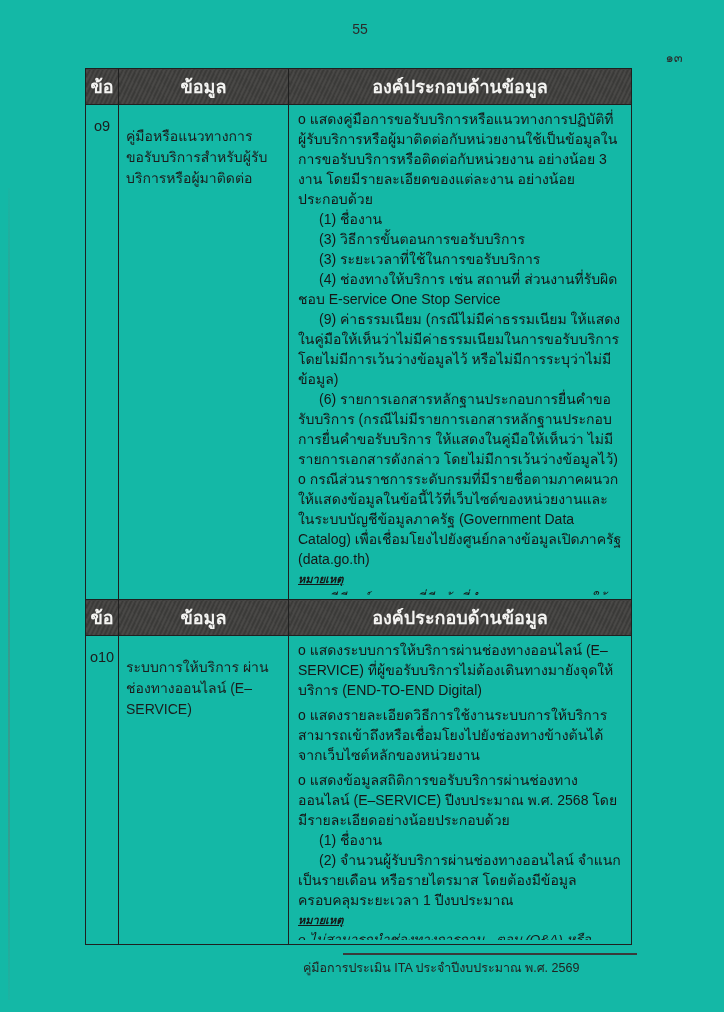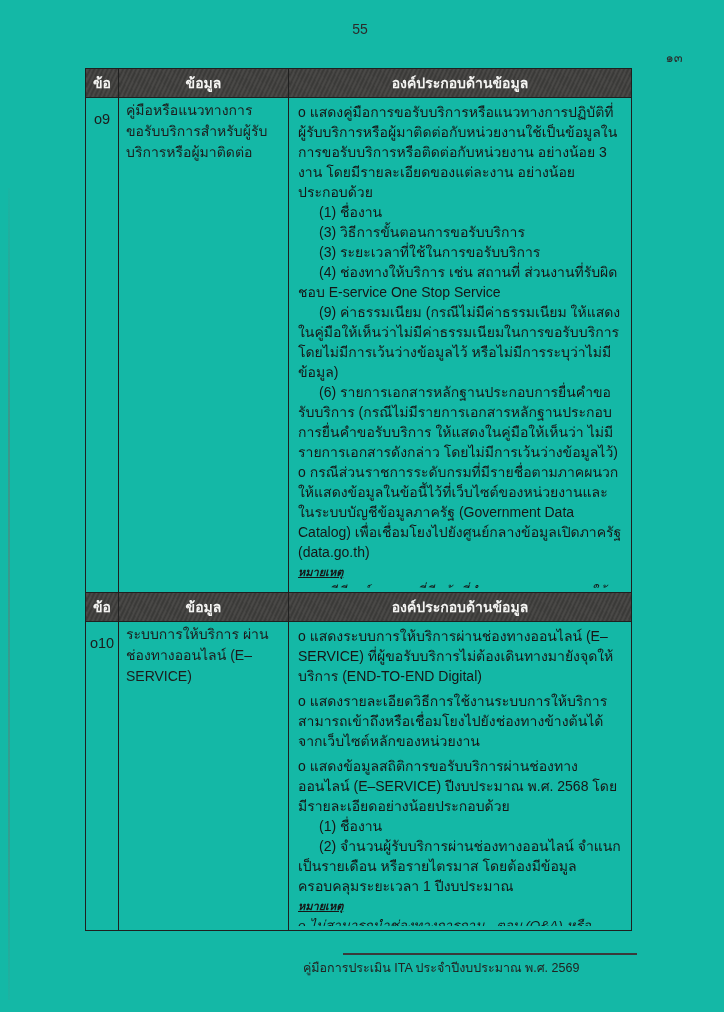--- a/index.html
+++ b/index.html
@@ -53,33 +53,33 @@
   table.main col.c2 { width: 170px; }
   table.main col.c3 { width: 343px; }
   table.main th, table.main td {
     border: 1.5px solid #1f1f1f;
     vertical-align: top;
   }
   table.main th {
     background: #403f3d;
     background-image: repeating-linear-gradient(115deg, rgba(255,255,255,0.06) 0 2px, rgba(0,0,0,0.10) 2px 4px);
     color: #f4f4f2;
-    font-size: 14px;
+    font-size: 18px;
     font-weight: 600;
     text-align: center;
     height: 24px;
     padding: 3px 2px;
     vertical-align: middle;
   }
   td.idx {
     text-align: center;
     font-size: 14.5px;
     padding-top: 13px;
   }
-  td.topic { padding: 2px 6px 4px 7px; }
+  td.topic { padding: 21px 6px 4px 7px; }
   td.detail { padding: 4px 8px 4px 9px; }
   .topic-text {
     font-size: 14px;
     line-height: 21px;
     overflow-wrap: anywhere;
   }
   .cell-clip { overflow: hidden; overflow-wrap: anywhere; }
   .clip-o9  { height: 486px; }
   .clip-o10 { height: 300px; }
   .p {

